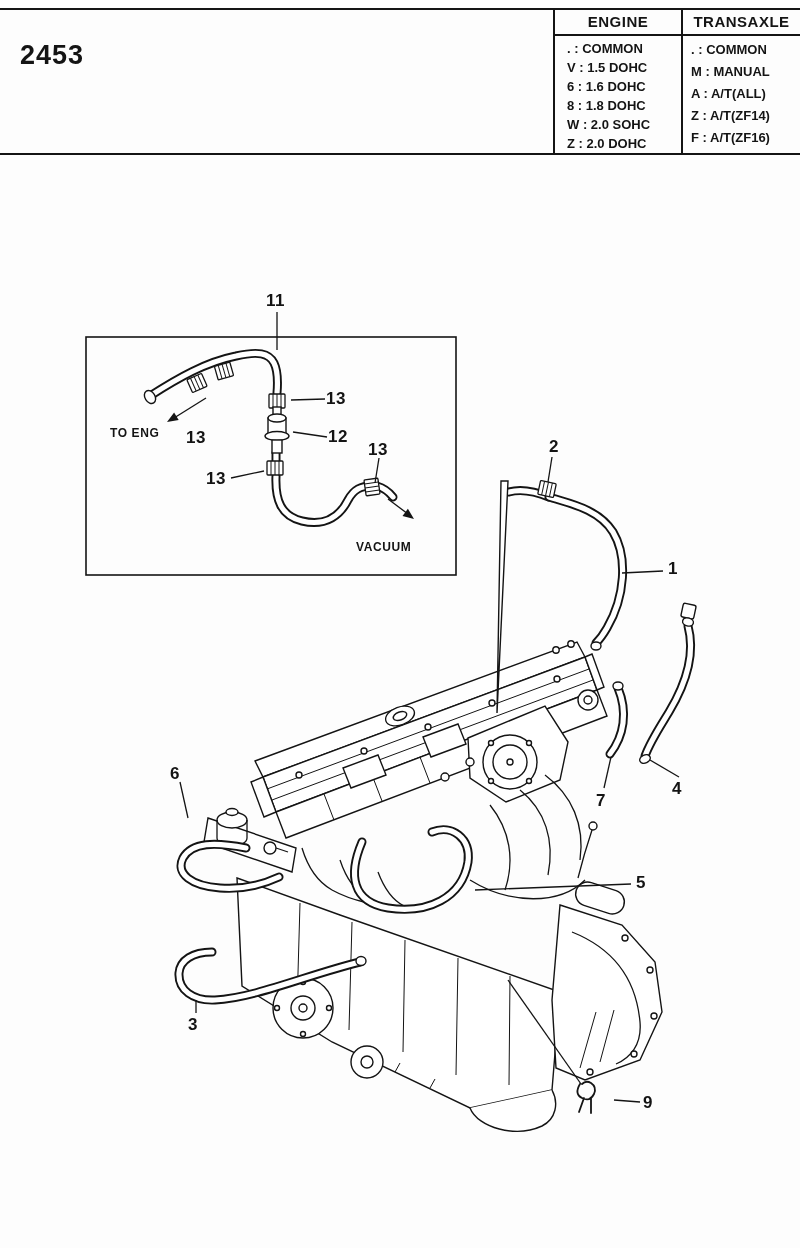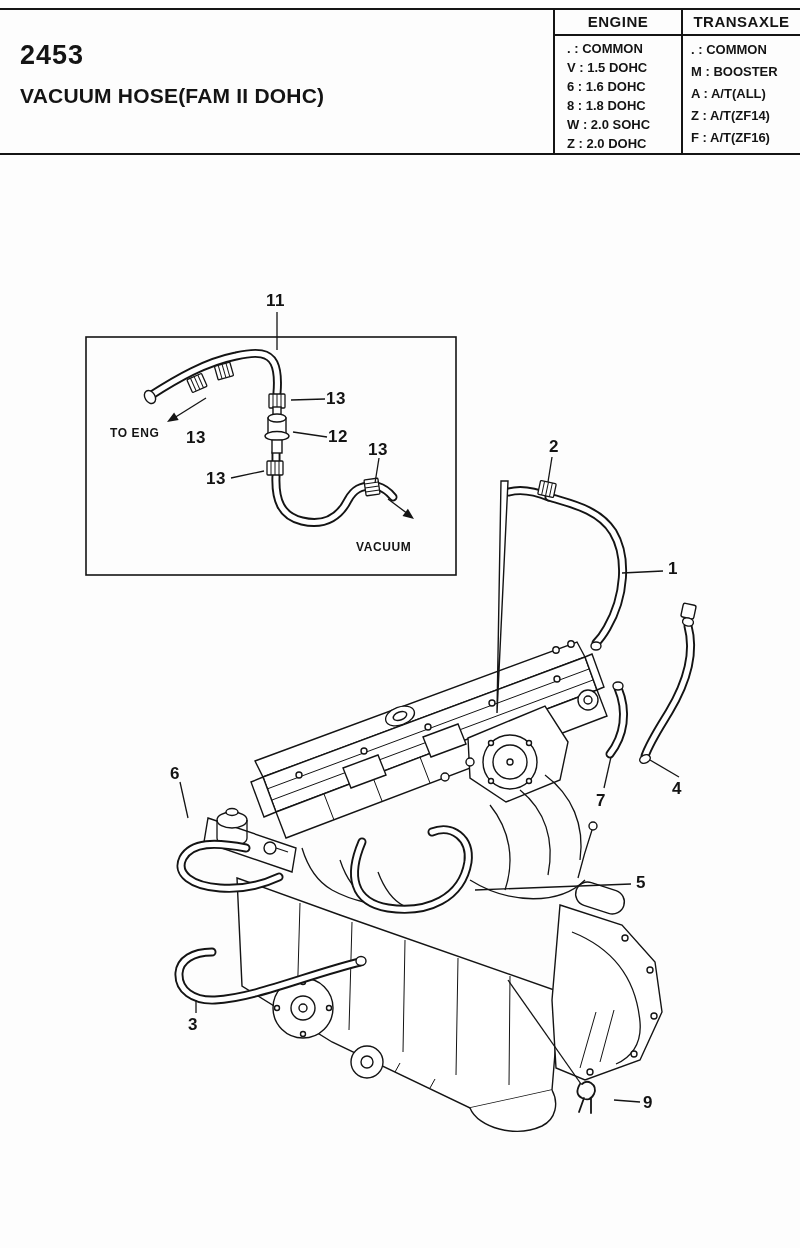--- a/index.html
+++ b/index.html
@@ -40,39 +40,38 @@
   .clip{fill:none;stroke:#141414;stroke-width:1.8;stroke-linecap:round;}
 </style>
 </head>
 <body>
 
 <div class="page">
 
   <header class="hdr">
     <div class="hdr-left">
       <div class="code">2453</div>
-      <div class="ttl">VACUUM HOSE(FAM II DOHC)</div>
     </div>
     <div class="legend">
       <div class="legend-col col-engine">
         <div class="legend-head">ENGINE</div>
         <div class="legend-rows">
           <div class="lrow">. : COMMON</div>
           <div class="lrow">V : 1.5 DOHC</div>
           <div class="lrow">6 : 1.6 DOHC</div>
           <div class="lrow">8 : 1.8 DOHC</div>
           <div class="lrow">W : 2.0 SOHC</div>
           <div class="lrow">Z : 2.0 DOHC</div>
         </div>
       </div>
       <div class="legend-col col-trans">
         <div class="legend-head">TRANSAXLE</div>
         <div class="legend-rows">
           <div class="lrow">. : COMMON</div>
-          <div class="lrow">M : BOOSTER</div>
+          <div class="lrow">M : MANUAL</div>
           <div class="lrow">A : A/T(ALL)</div>
           <div class="lrow">Z : A/T(ZF14)</div>
           <div class="lrow">F : A/T(ZF16)</div>
         </div>
       </div>
     </div>
   </header>
 
   <div class="fig">
 

